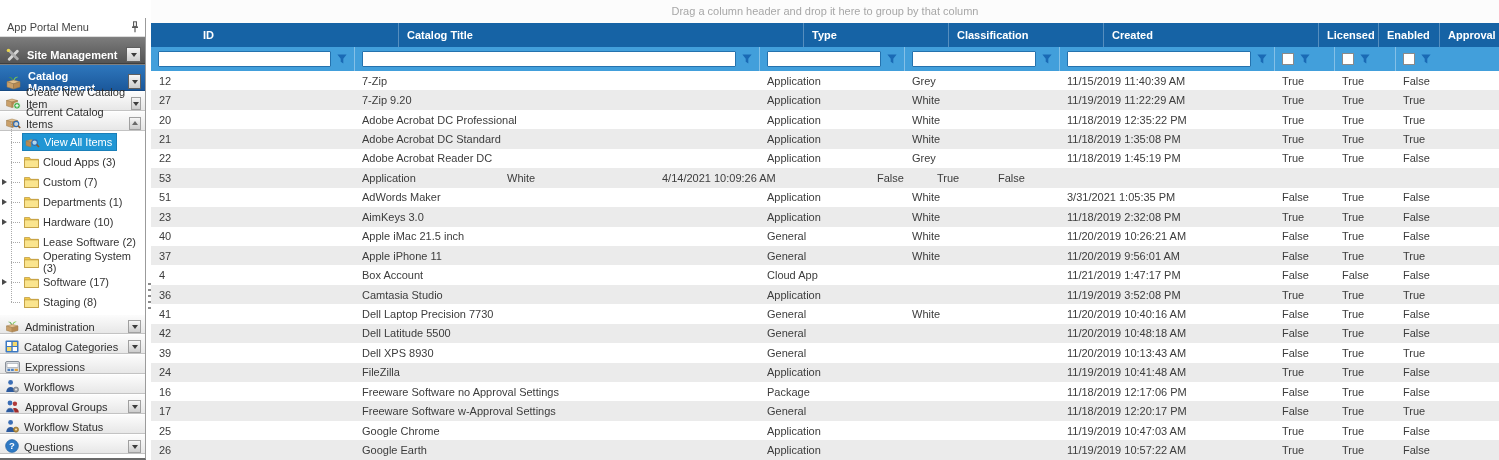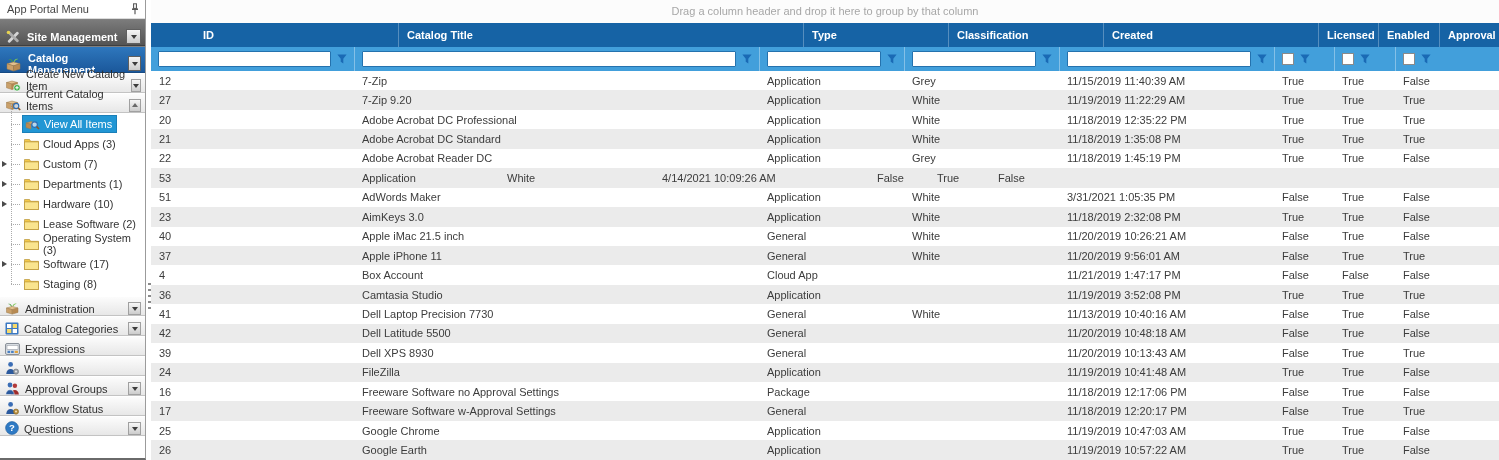--- a/index.html
+++ b/index.html
@@ -2,21 +2,21 @@
 <html><head>
 <meta charset="utf-8">
 <style>
   * { box-sizing: border-box; margin: 0; padding: 0; }
   html,body { width:1499px; height:460px; overflow:hidden; background:#fff;
               font-family:"Liberation Sans", sans-serif; font-size:11px; }
   .app { display:flex; width:1499px; height:460px; }
 
   
   .sidebar { width:189px; background:#fff; border-right:1px solid #9b9b9b;
-             border-bottom:2px solid #6a6a6a; display:flex; flex-direction:column; }
+             border-bottom:2px solid #6a6a6a; display:flex; flex-direction:column;margin-top:18px; }
   .sb-title { height:19px; flex:0 0 19px; display:flex; align-items:center;
               padding:0 5px 0 7px; color:#454545; border-bottom:1px solid #dcdcdc; }
   .sb-title .lbl { flex:1; }
   .ico { display:inline-flex; align-items:center; justify-content:center; flex:0 0 auto; }
 
   .sb-group { height:27px; flex:0 0 27px; display:flex; align-items:center; gap:6px;
               padding:8px 4px 0 5px; color:#fff; font-weight:bold;
               border-top:1px solid #808080; border-bottom:1px solid #3f3f3f; }
   .sb-group.dark { background:linear-gradient(#7b7b7b,#545454); }
   .sb-group.blue { background:linear-gradient(#2e77bd,#1b589b); border-bottom-color:#164a83; }
@@ -549,21 +549,21 @@
           <div class="cell c4">11/19/2019 3:52:08 PM</div>
           <div class="cell c5">True</div>
           <div class="cell c6">True</div>
           <div class="cell c7">True</div>
         </div>
         <div class="row">
           <div class="cell c0">41</div>
           <div class="cell c1">Dell Laptop Precision 7730</div>
           <div class="cell c2">General</div>
           <div class="cell c3">White</div>
-          <div class="cell c4">11/13/2019 10:40:16 AM</div>
+          <div class="cell c4">11/20/2019 10:40:16 AM</div>
           <div class="cell c5">False</div>
           <div class="cell c6">True</div>
           <div class="cell c7">False</div>
         </div>
         <div class="row alt">
           <div class="cell c0">42</div>
           <div class="cell c1">Dell Latitude 5500</div>
           <div class="cell c2">General</div>
           <div class="cell c3"></div>
           <div class="cell c4">11/20/2019 10:48:18 AM</div>

